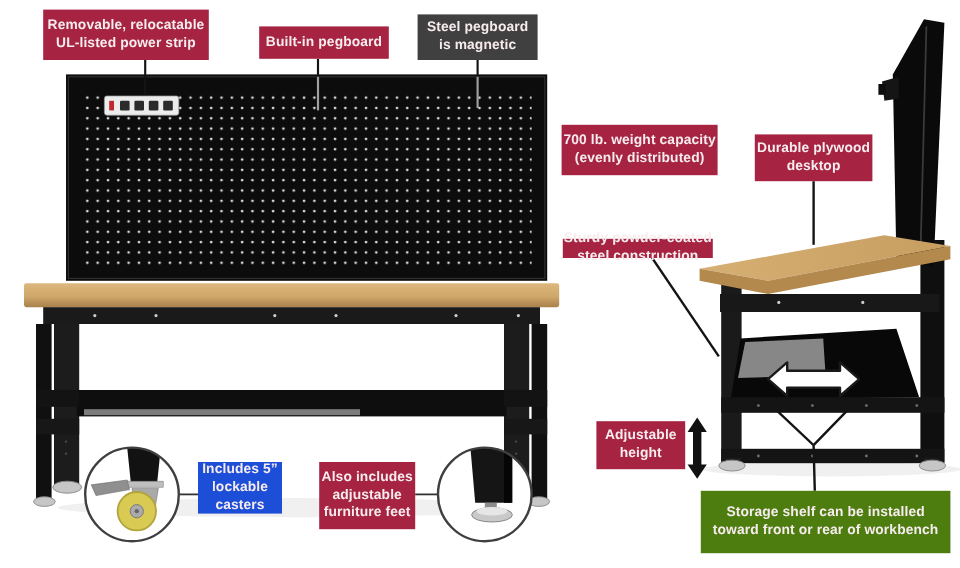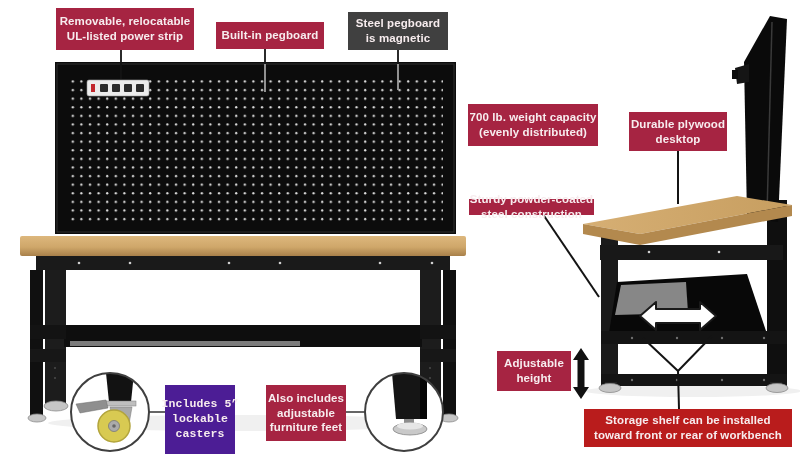--- a/index.html
+++ b/index.html
@@ -183,44 +183,44 @@
         <path d="M392,373 L426,373 L426,419 L396,419 Z" fill="#151515"></path>
         <rect x="420" y="373" width="7" height="46" fill="#050505"></rect>
         <rect x="404" y="419" width="10" height="5" fill="#8c8c8c"></rect>
         <ellipse cx="410" cy="429" rx="17" ry="6" fill="#c9c9c9" stroke="#858585" stroke-width="0.8"></ellipse>
         <ellipse cx="410" cy="426" rx="13" ry="3.5" fill="#e6e6e6"></ellipse>
       </g>
       <circle cx="404" cy="412" r="39" fill="none" stroke="#3f3f3f" stroke-width="2"></circle>
     </g>
   </svg>
 
-  <div class="callout" style="left: 56px; top: 8px; width: 138px; height: 42px; background: rgb(166, 36, 66); color: rgb(247, 236, 238);">Removable, relocatable
+  <div class="callout" style="left: 36px; top: 8px; width: 138px; height: 42px; background: rgb(166, 36, 66); color: rgb(247, 236, 238);">Removable, relocatable
 UL-listed power strip</div>
 
   <div class="callout" style="left: 216px; top: 22px; width: 108px; height: 27px; background: rgb(166, 36, 66); color: rgb(247, 236, 238);">Built-in pegboard</div>
 
   <div class="callout" style="left: 348px; top: 12px; width: 100px; height: 38px; background: #404040; color: rgb(247, 236, 238);">Steel pegboard
 is magnetic</div>
 
   <div class="callout" style="left: 468px; top: 104px; width: 130px; height: 42px; background: rgb(166, 36, 66); color: rgb(247, 236, 238);">700 lb. weight capacity
 (evenly distributed)</div>
 
   <div class="callout" style="left: 629px; top: 112px; width: 98px; height: 39px; background: rgb(166, 36, 66); color: rgb(247, 236, 238);">Durable plywood
 desktop</div>
 
   <div class="callout" style="left: 469px; top: 167px; width: 125px; height: 16px; background: rgb(166, 36, 66); color: rgb(247, 236, 238); margin-top: 32px;">Sturdy powder-coated
 steel construction</div>
 
   <div class="callout" style="left: 497px; top: 351px; width: 74px; height: 40px; background: rgb(166, 36, 66); color: rgb(247, 236, 238);">Adjustable
 height</div>
 
-  <div class="callout" style="left: 584px; top: 409px; width: 208px; height: 38px; background: #b91c1c; color: rgb(247, 236, 238);">Storage shelf can be installed
+  <div class="callout" style="left: 584px; top: 409px; width: 208px; height: 52px; background: #4d7c0f; color: rgb(247, 236, 238);">Storage shelf can be installed
 toward front or rear of workbench</div>
 
-  <div class="callout" style="left: 165px; top: 385px; width: 70px; height: 69px; background: #4c1d95; color: rgb(247, 236, 238); font-family: Liberation Mono, monospace;">Includes 5”
+  <div class="callout" style="left: 165px; top: 385px; width: 70px; height: 43px; background: #1d4ed8; color: rgb(247, 236, 238);">Includes 5”
 lockable
 casters</div>
 
   <div class="callout" style="left: 266px; top: 385px; width: 80px; height: 56px; background: rgb(166, 36, 66); color: rgb(247, 236, 238);">Also includes
 adjustable
 furniture feet</div>
 
 </div>
 
 </body></html>

